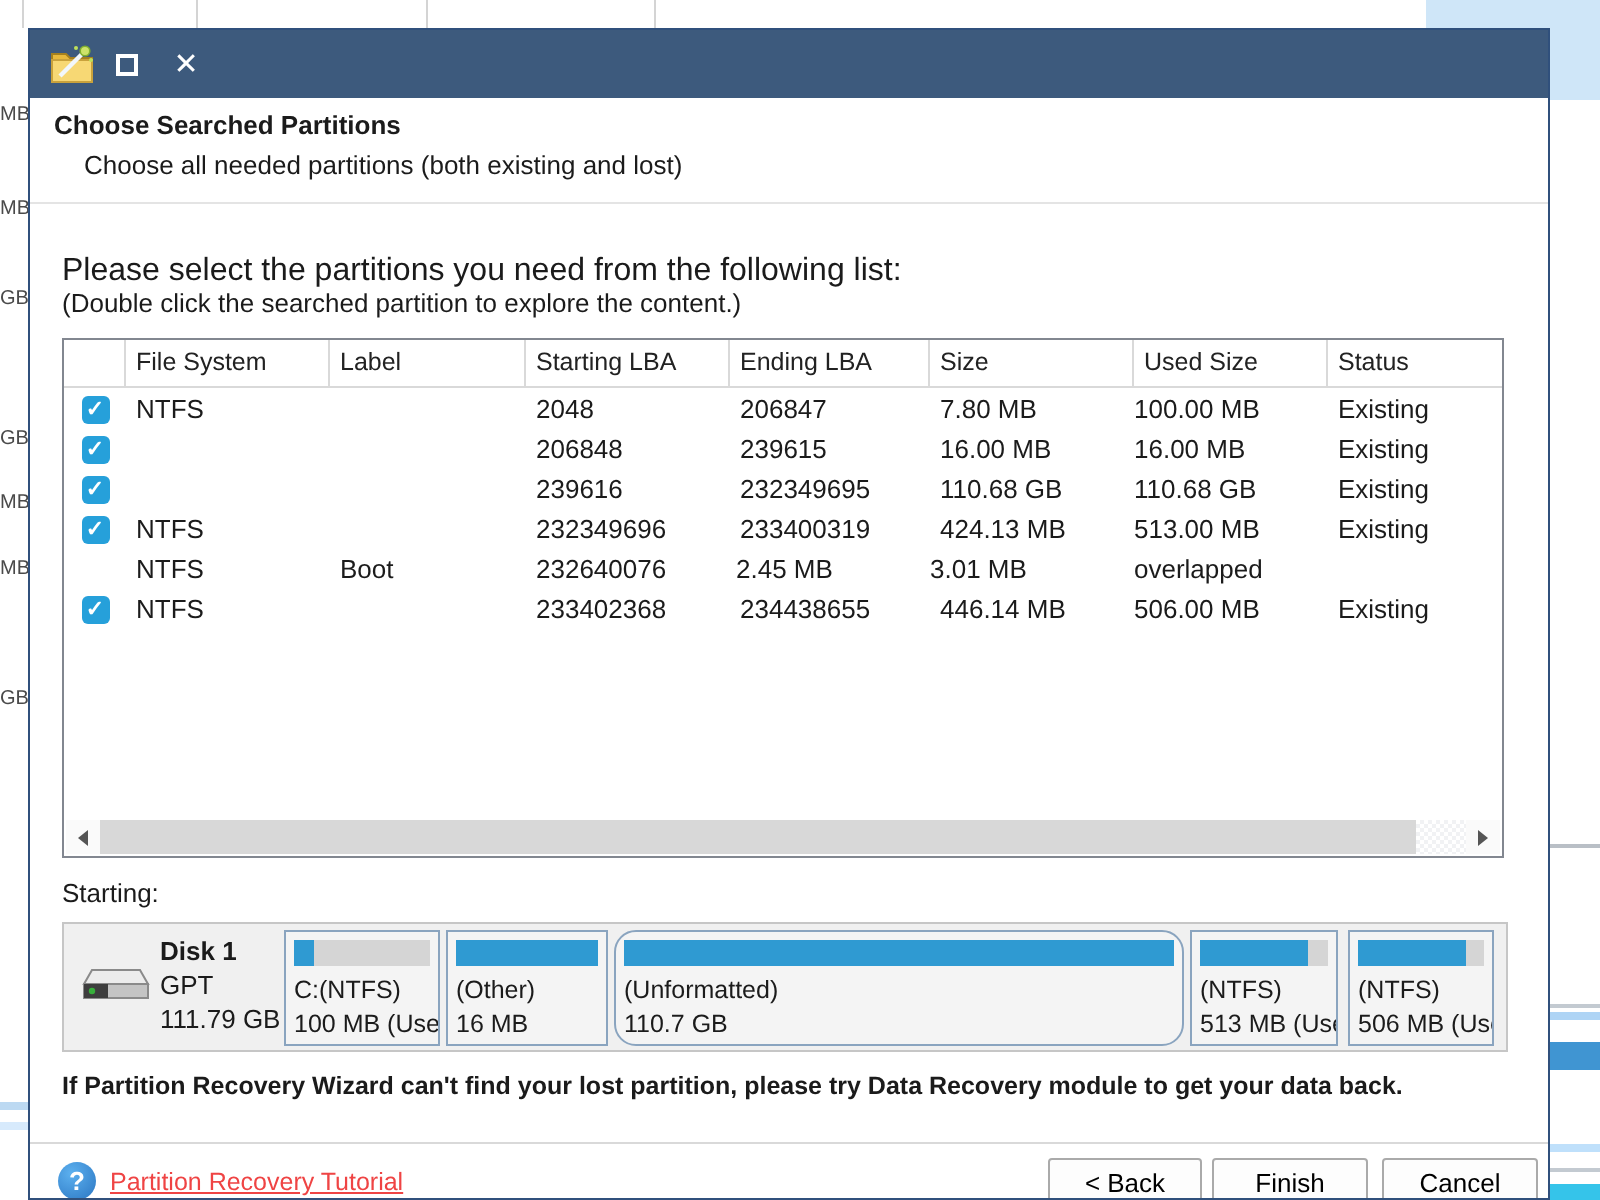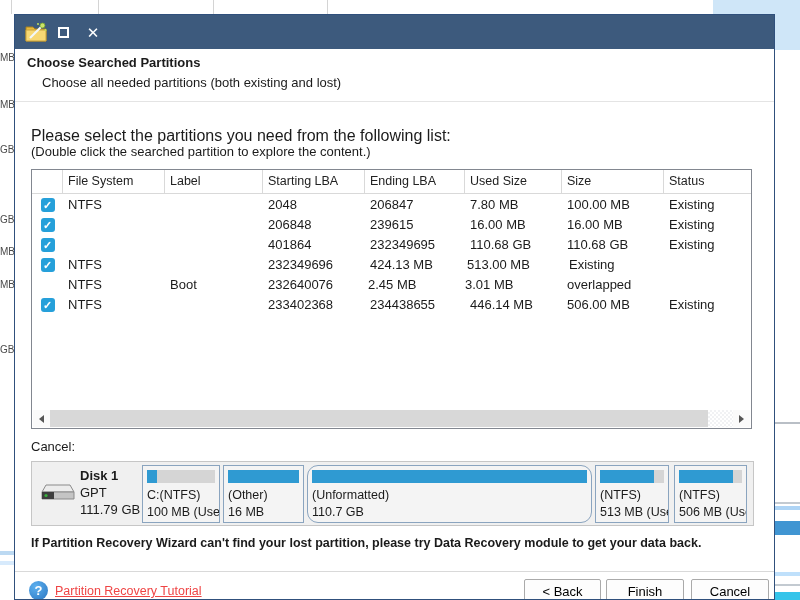--- a/index.html
+++ b/index.html
@@ -150,22 +150,22 @@
   <div class="instr1">Please select the partitions you need from the following list:</div>
   <div class="instr2">(Double click the searched partition to explore the content.)</div>
 
   <div class="ptable">
     <div class="thead">
       <div class="th c0"></div>
       <div class="th c1">File System</div>
       <div class="th c2">Label</div>
       <div class="th c3">Starting LBA</div>
       <div class="th c4">Ending LBA</div>
+      <div class="th c6">Size</div>
       <div class="th c5">Used Size</div>
-      <div class="th c6">Size</div>
       <div class="th c7">Status</div>
     </div>
     <div class="tbody" id="tbody">
         <div class="trow">
           <div class="td c0 cell-check">
             <span class="checkbox">✓</span>
           </div>
           <div class="td c1">NTFS</div>
           <div class="td c2"></div>
           <div class="td c3">2048</div>
@@ -185,33 +185,34 @@
           <div class="td c5">16.00 MB</div>
           <div class="td c6">16.00 MB</div>
           <div class="td c7">Existing</div>
         </div>
         <div class="trow">
           <div class="td c0 cell-check">
             <span class="checkbox">✓</span>
           </div>
           <div class="td c1"></div>
           <div class="td c2"></div>
-          <div class="td c3">401864</div>
+          <div class="td c3">239616</div>
           <div class="td c4">232349695</div>
           <div class="td c5">110.68 GB</div>
           <div class="td c6">110.68 GB</div>
           <div class="td c7">Existing</div>
         </div>
         <div class="trow">
           <div class="td c0 cell-check">
             <span class="checkbox">✓</span>
           </div>
           <div class="td c1">NTFS</div>
           <div class="td c2"></div>
           <div class="td c3">232349696</div>
+          <div class="td c4">233400319</div>
           <div class="td c5">424.13 MB</div>
           <div class="td c6">513.00 MB</div>
           <div class="td c7">Existing</div>
         </div>
         <div class="trow">
           <div class="td c0 cell-check"></div>
           <div class="td c1">NTFS</div>
           <div class="td c2">Boot</div>
           <div class="td c4">232640076</div>
           <div class="td c5">2.45 MB</div>
@@ -237,21 +238,21 @@
         </span>
       <span class="strack">
           <span class="sthumb"></span>
         </span>
       <span class="sarrow">
           <span class="tri-r"></span>
         </span>
     </div>
   </div>
 
-  <div class="preview-label">Cancel:</div>
+  <div class="preview-label">Starting:</div>
 
   <div class="preview-box">
     <svg class="diskicon" width="38" height="26" viewBox="0 0 38 26">
       <polygon points="8,6 32,6 36,13 4,13" fill="#ececec" stroke="#8a8a8a" stroke-width="1"></polygon>
       <polygon points="4,13 36,13 36,20 4,20" fill="#c4c4c4" stroke="#8a8a8a" stroke-width="1"></polygon>
       <polygon points="4,13 16,13 16,20 4,20" fill="#3e3e3e"></polygon>
       <circle cx="8" cy="16.5" r="1.6" fill="#38b03c"></circle>
     </svg>
     <div class="diskinfo">
       <div class="dname">Disk 1</div>

